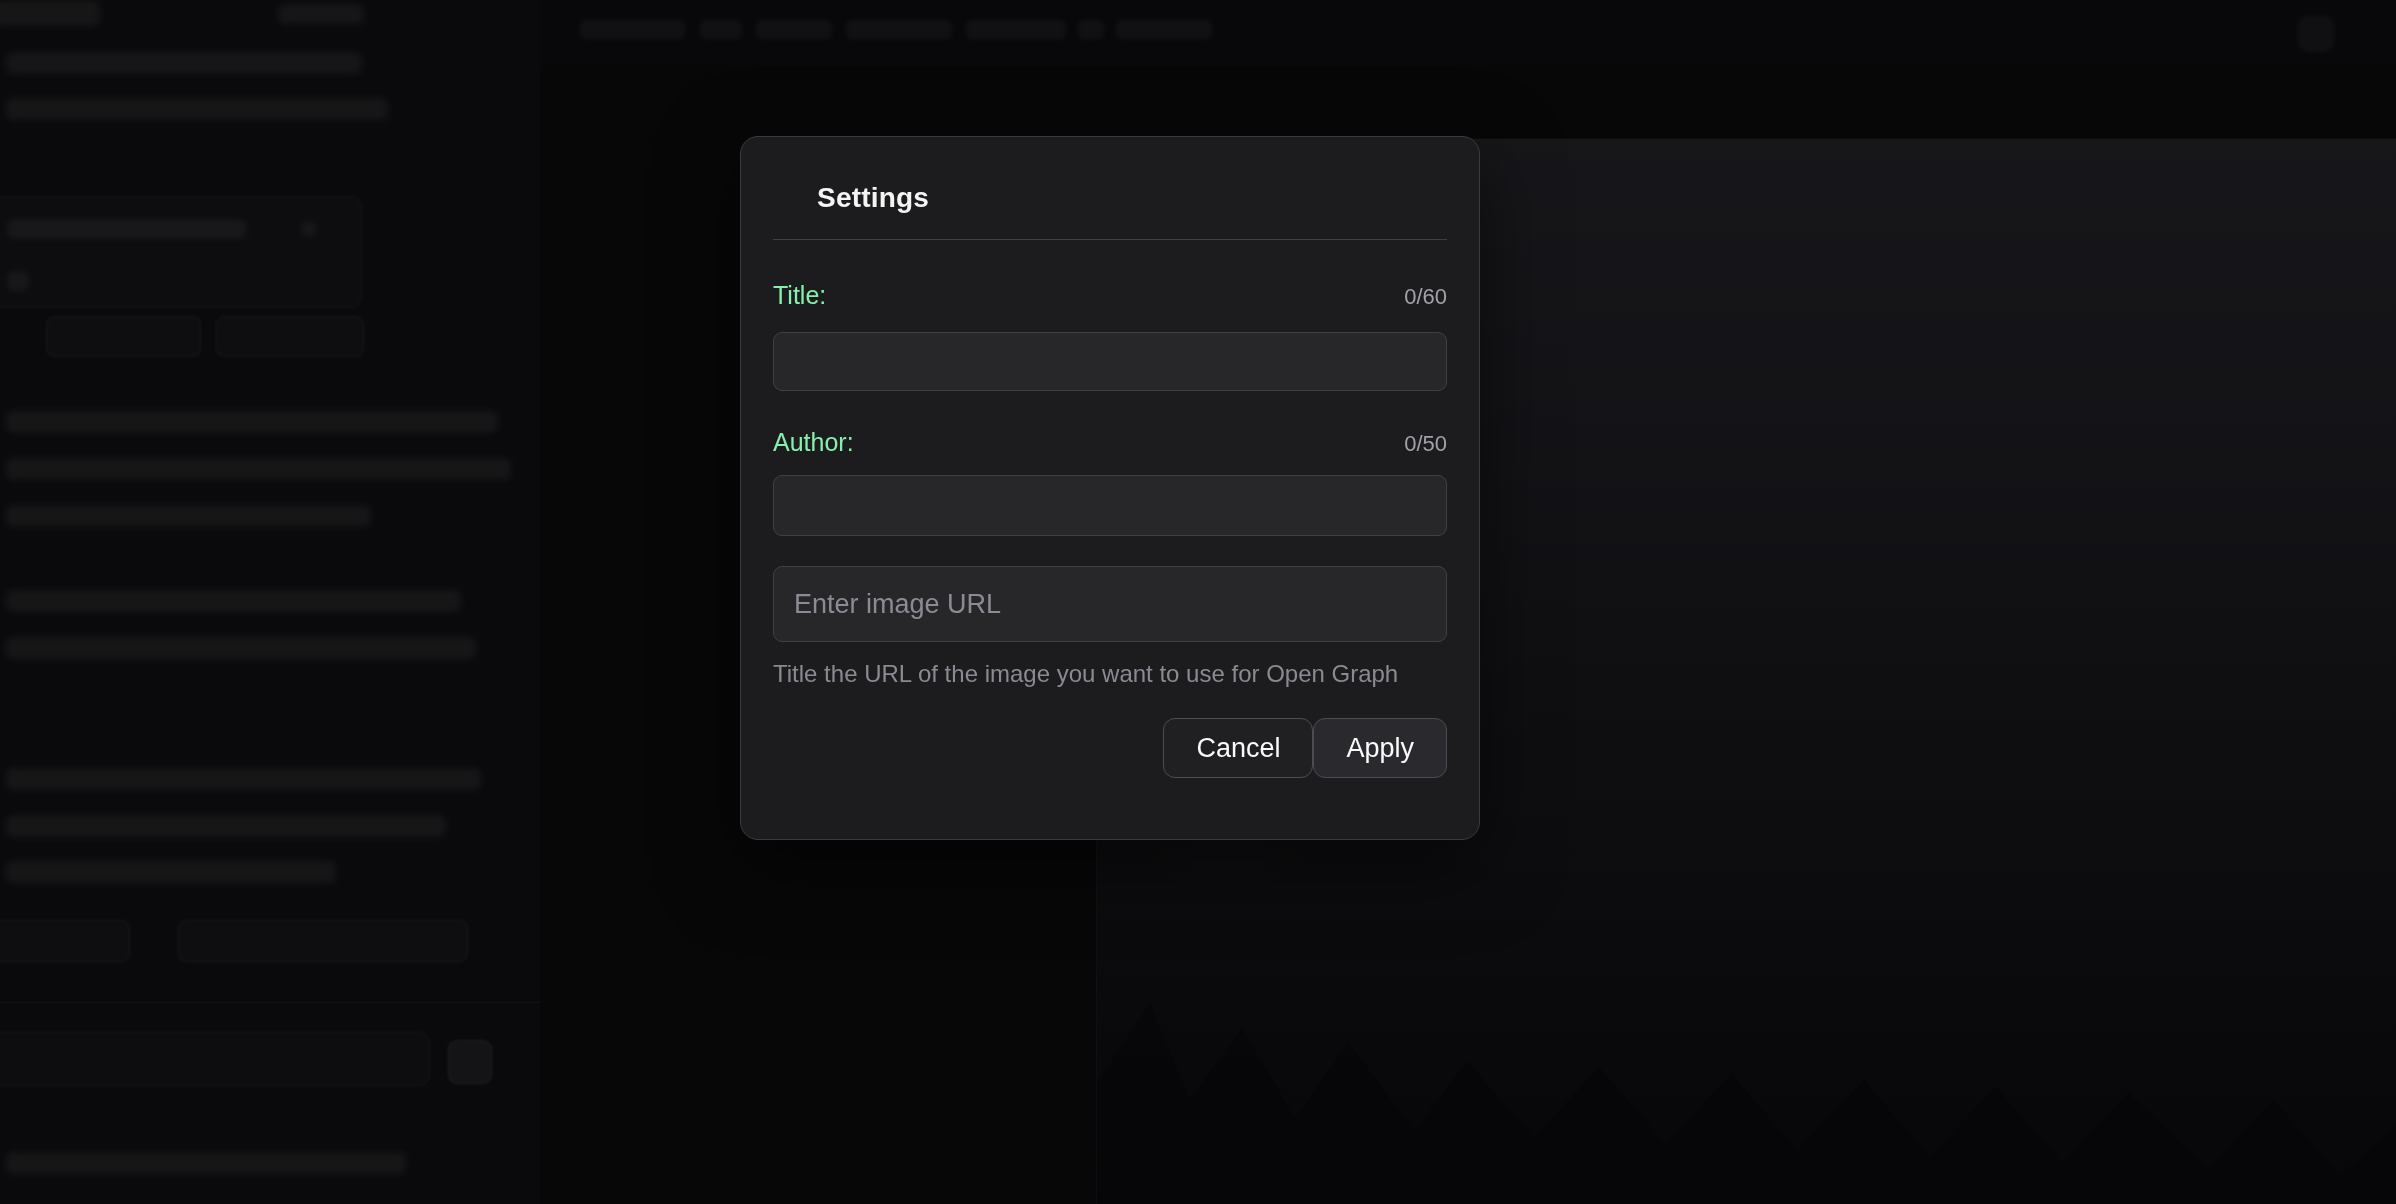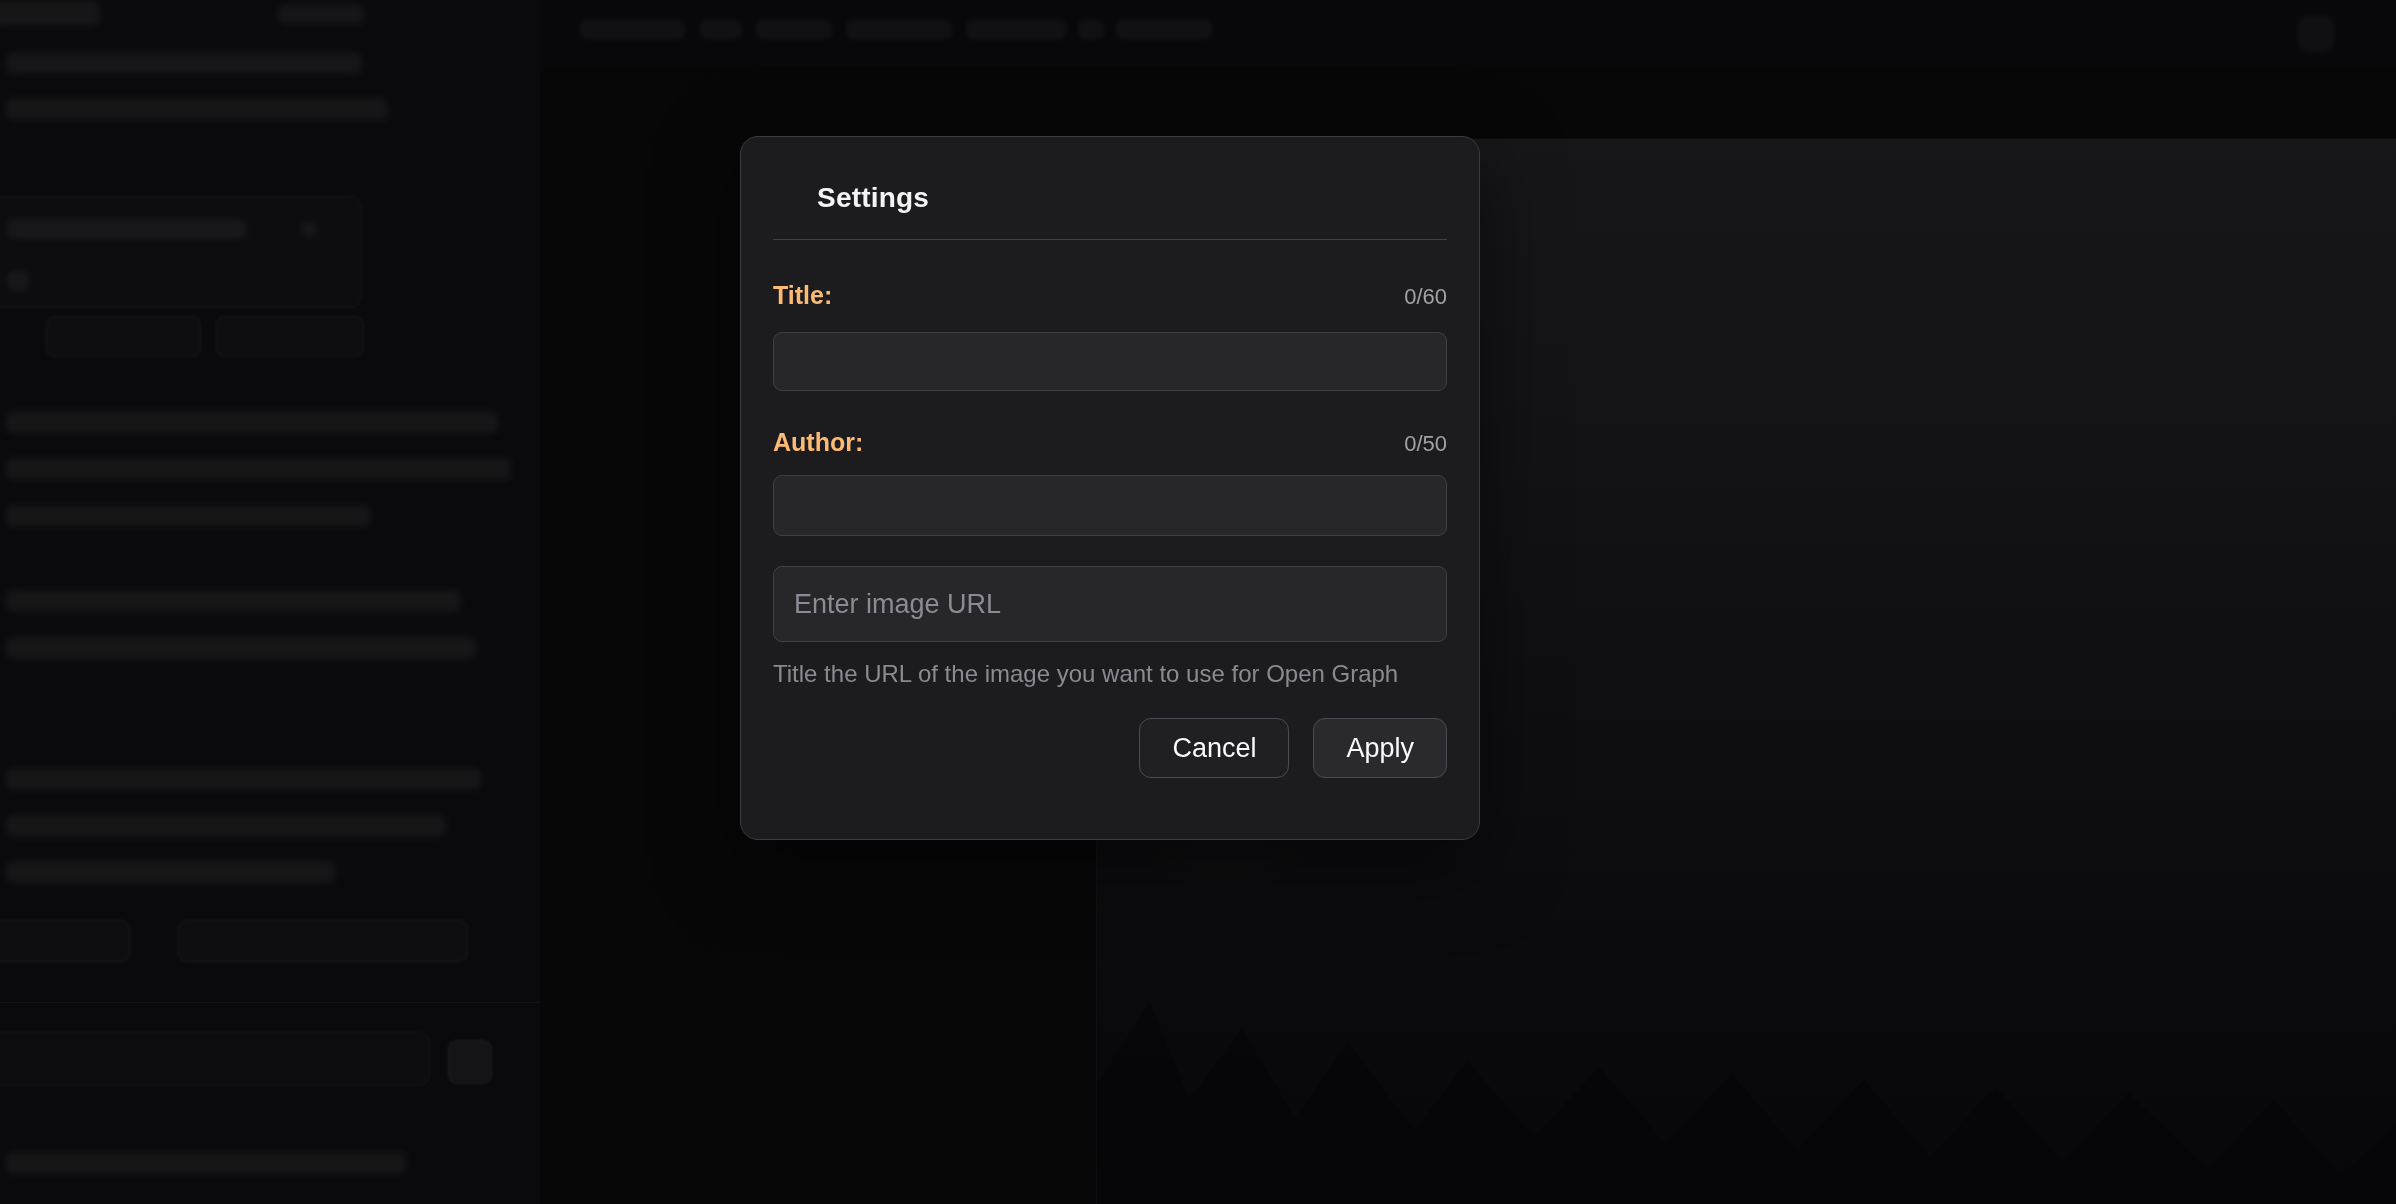--- a/index.html
+++ b/index.html
@@ -88,21 +88,21 @@
     color: #f4f4f5; line-height: 34px;
   }
   .modal .title-divider {
     margin-top: 24px; height: 1px; background: #3f3f46; border: none;
   }
   .field { display: block; }
   .field .label-row {
     display: flex; align-items: baseline; justify-content: space-between;
   }
   .field .label-row label {
-    font-size: 25px; color: #fdba74; line-height: 30px; font-weight: bold;
+    font-size: 25px; color: #86efac; line-height: 30px;
   }
   .field .label-row .counter {
     font-size: 22px; color: #a1a1aa; line-height: 30px;
   }
   .field input[type="text"], .field textarea {
     display: block; width: 100%;
     background: #27272a;
     border: 1px solid #3f3f46;
     border-radius: 9px;
     color: #e8e8ea;
@@ -120,21 +120,21 @@
     margin-top: 30px; height: 76px;
     background: #202023;
   }
   .g4 input::placeholder { color: #8b8b95; }
   .helper {
     margin-top: 18px;
     font-size: 24px; color: #8a8a93; line-height: 28px;
   }
   .btn-row {
     margin-top: 30px;
-    display: flex; justify-content: flex-end; gap: 24px;
+    display: flex; justify-content: flex-end; gap: 0;
   }
   .btn {
     height: 60px; padding: 0 32px;
     border-radius: 12px;
     font-family: inherit; font-size: 27px; font-weight: 500;
     color: #fafafa;
     border: 1px solid #4c4c54;
     cursor: pointer;
   }
   .btn.cancel { background: #202023; }

